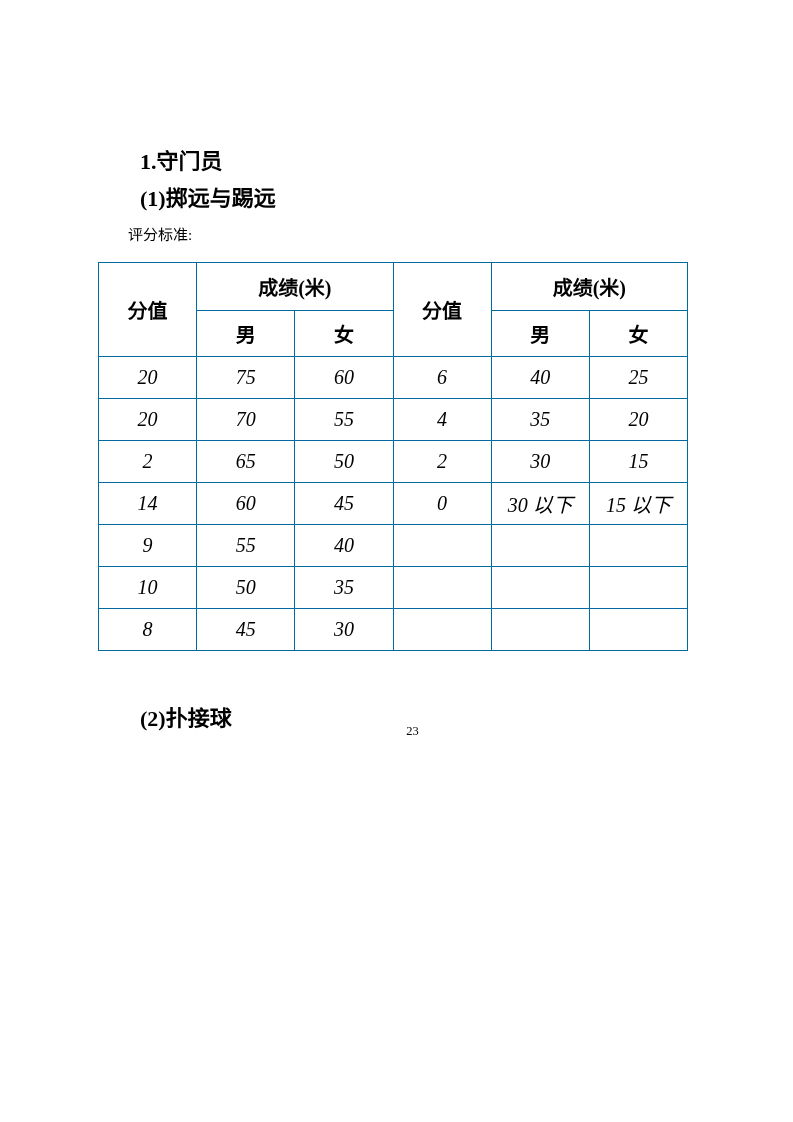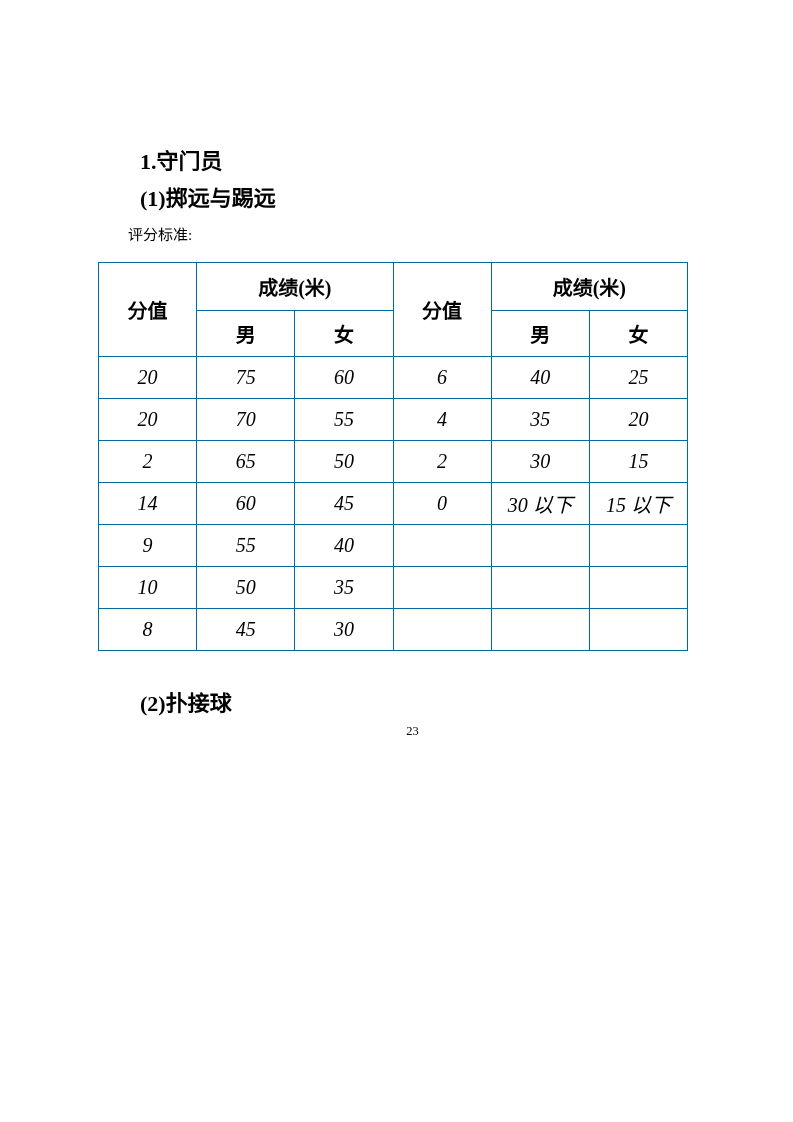--- a/index.html
+++ b/index.html
@@ -19,21 +19,21 @@
     overflow: hidden;
   }
   .heading {
     font-size: 22px;
     font-weight: bold;
     line-height: 37px;
     padding-left: 42px;
     white-space: nowrap;
   }
   .heading-catch {
-    margin-top: 34px;
+    margin-top: 49px;
   }
   .para-line {
     font-size: 20.5px;
     line-height: 37px;
     text-align: justify;
     text-align-last: justify;
     white-space: nowrap;
   }
   .para-line.first {
     text-indent: 2em;

